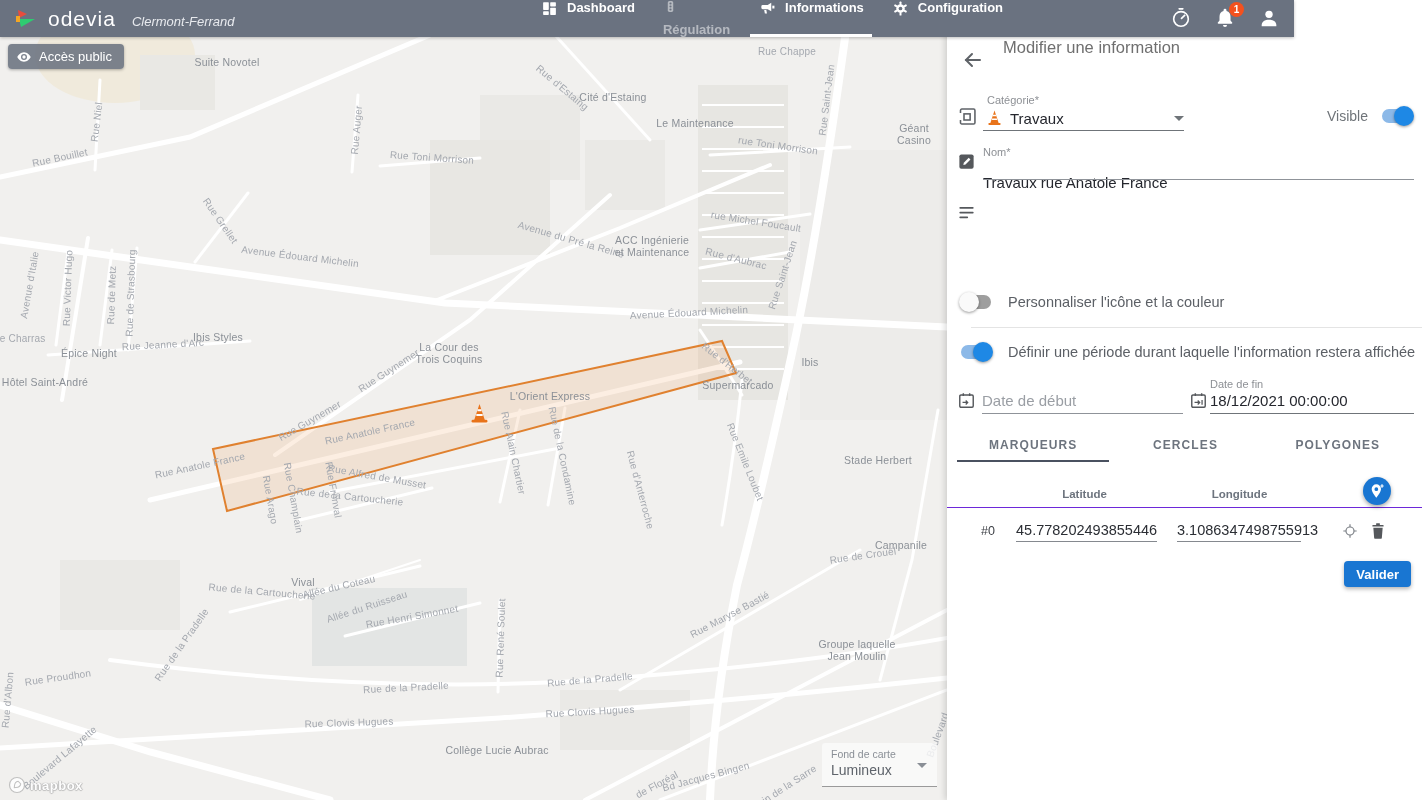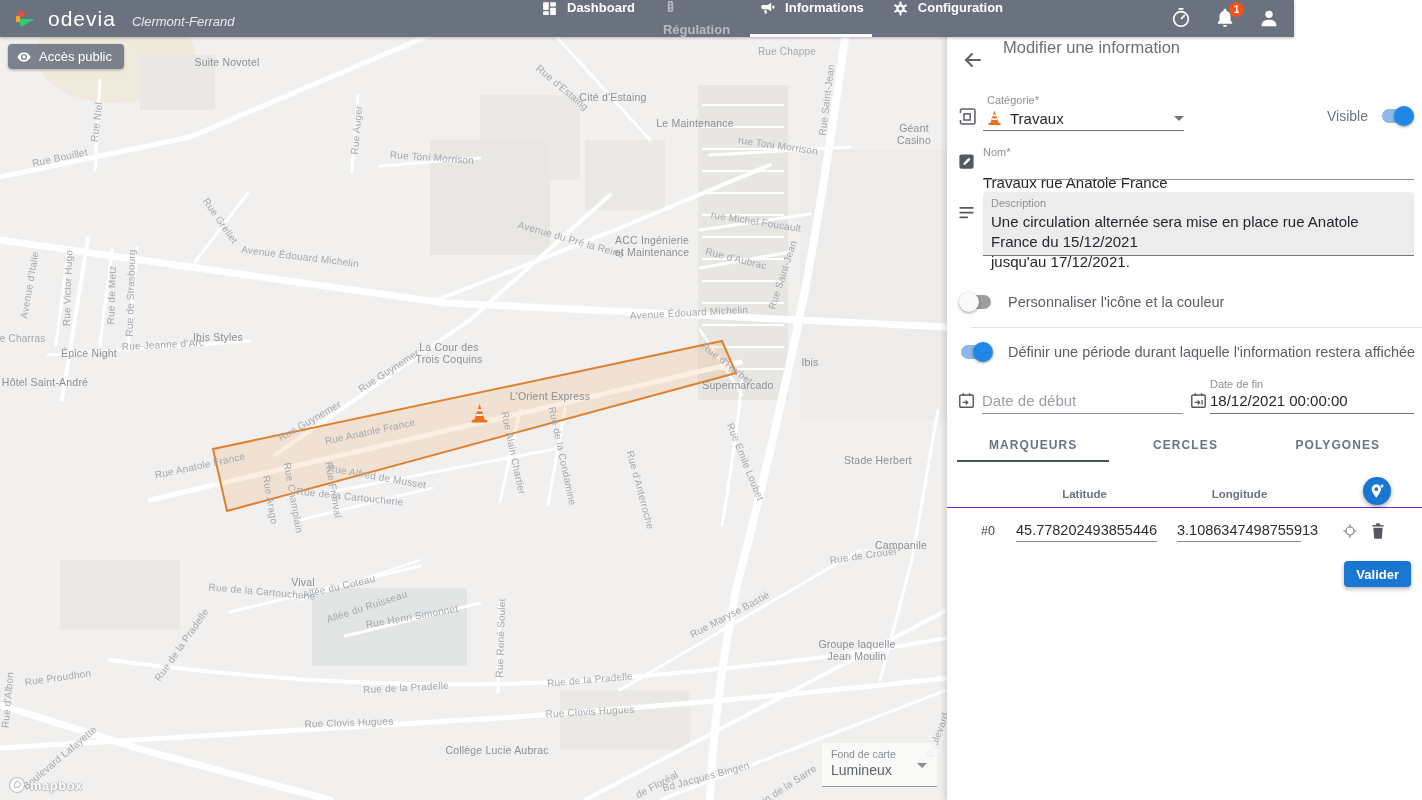--- a/index.html
+++ b/index.html
@@ -402,27 +402,20 @@
       </svg>
     <div id="nom-label" class="abs tiny-label">Nom*</div>
     <div id="nom-value" class="abs field-value">Travaux rue Anatole France</div>
     <div id="nom-underline" class="abs"></div>
 
     <svg id="desc-icon" class="abs" width="19" height="15" viewBox="0 0 24 18" fill="#55585c">
         <rect x="3" y="2" width="18" height="2.4" rx="1"></rect>
         <rect x="3" y="8" width="18" height="2.4" rx="1"></rect>
         <rect x="3" y="14" width="11" height="2.4" rx="1"></rect>
       </svg>
-    <div id="desc-box" class="abs">
-      <div class="tiny-label">Description</div>
-      <div class="lines">
-        <div>Une circulation alternée sera mise en place rue Anatole France du 15/12/2021</div>
-        <div>jusqu'au 17/12/2021.</div>
-      </div>
-    </div>
 
     <div class="toggle-row" id="toggle-row-0">
       <div class="switch">
           <div class="track"></div>
           <div class="thumb"></div>
         </div>
       <span class="tlabel">Personnaliser l'icône et la couleur</span>
     </div>
     <div id="toggle-divider" class="abs"></div>
     <div class="toggle-row" id="toggle-row-1">

